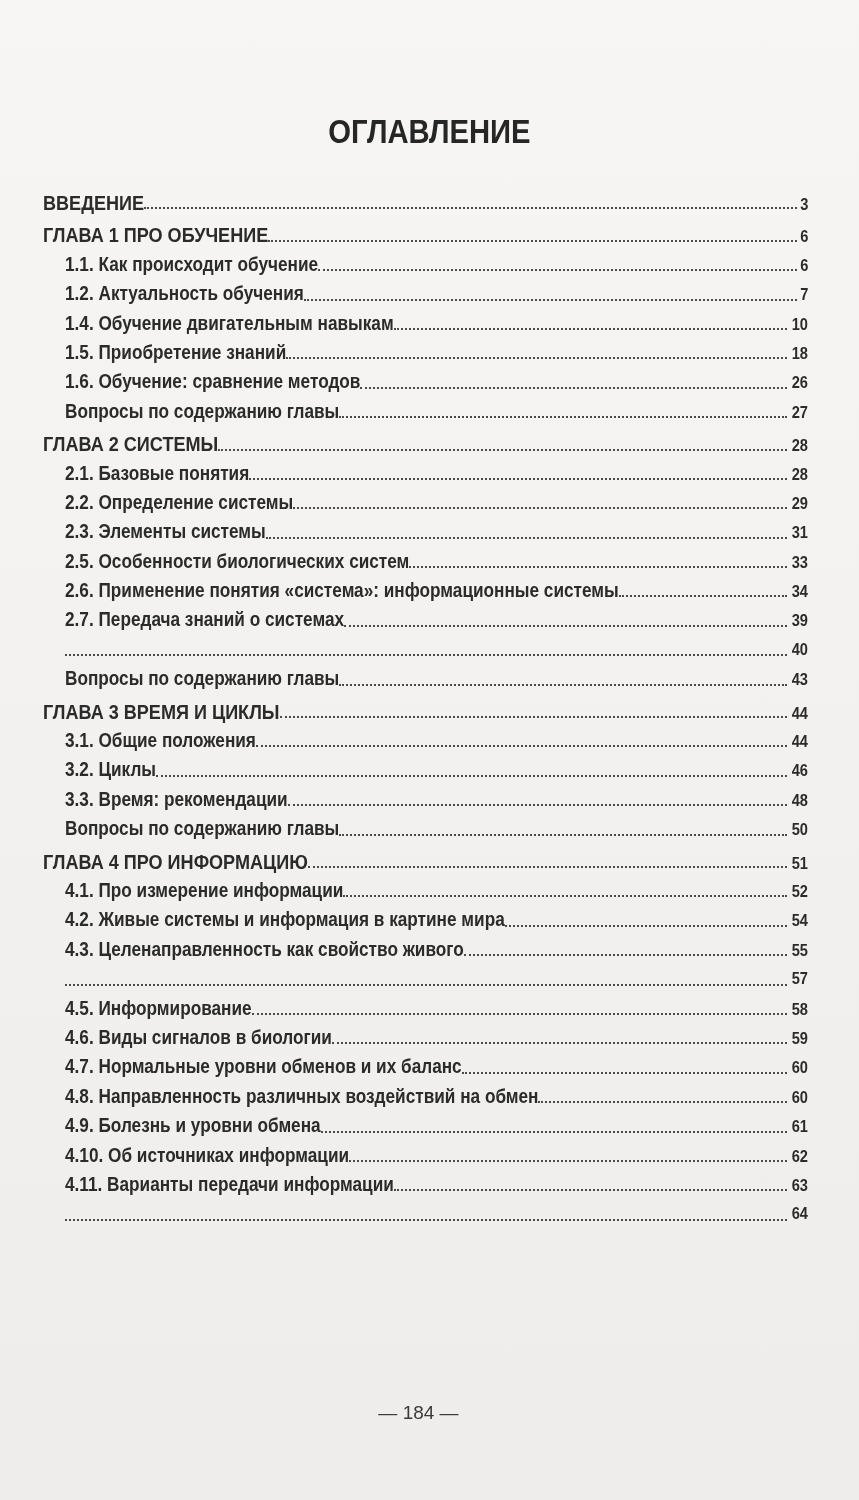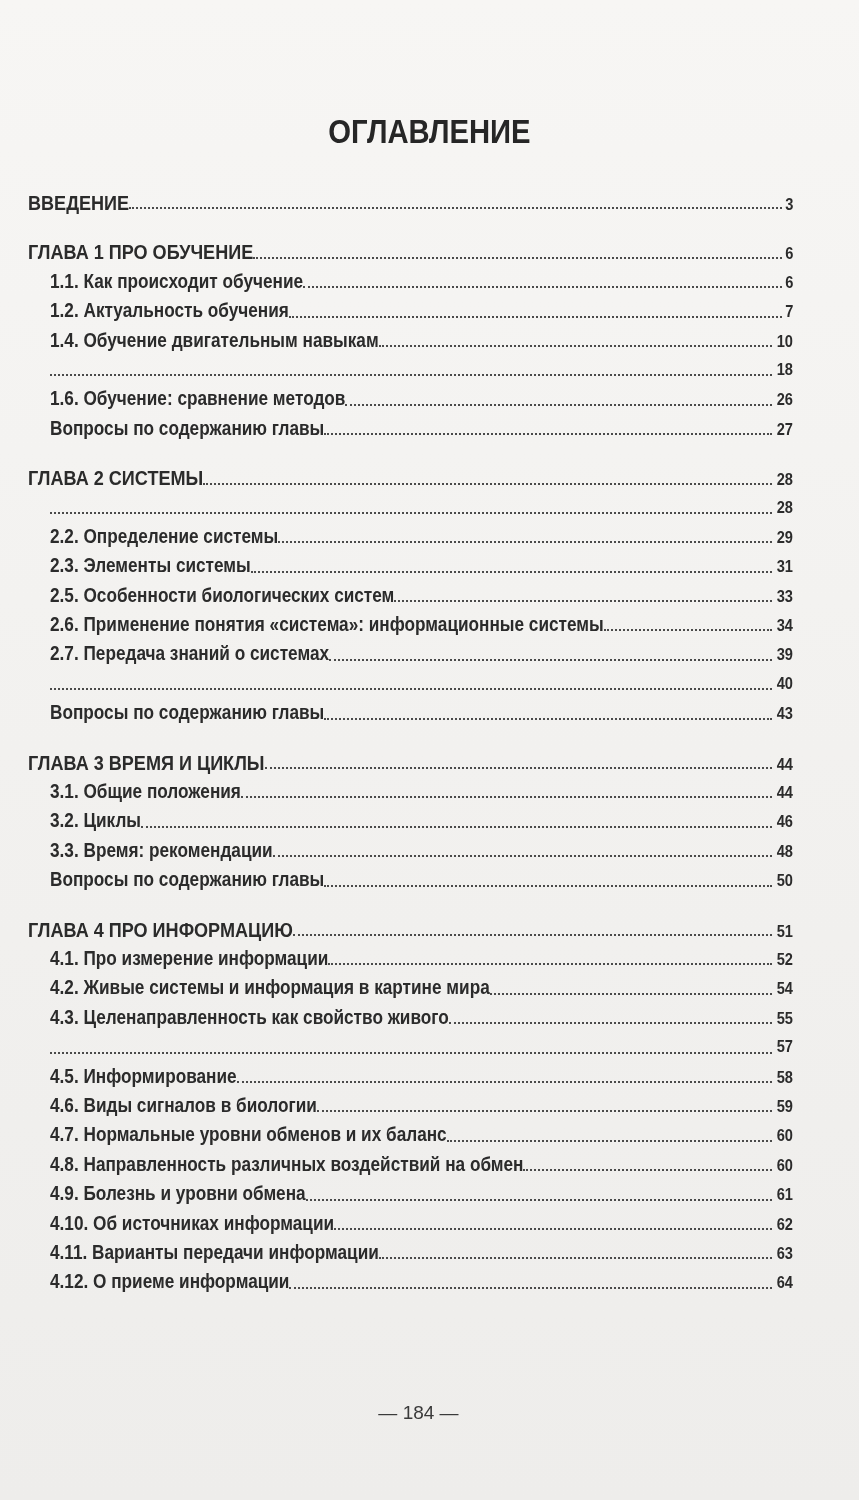--- a/index.html
+++ b/index.html
@@ -16,30 +16,30 @@
   }
   .title {
     position: absolute; top: 112px; left: 0; width: 859px;
     text-align: center;
     font-weight: bold; font-size: 34px; letter-spacing: 0px;
     color: #262626;
     transform: scaleX(0.86);
     transform-origin: center;
   }
   .toc {
-    position: absolute; left: 28px; top: 188px; width: 765px;
+    position: absolute; left: 43px; top: 188px; width: 765px;
   }
   .row {
     display: flex; align-items: baseline;
     height: 29.4px; line-height: 29.4px;
     font-weight: bold; font-size: 20px; color: #2b2b2b;
     white-space: nowrap; overflow: hidden;
   }
   .row.chapter { font-size: 21px; }
-  .row.chapter.gap { margin-top: 20px; }
+  .row.chapter.gap { margin-top: 3px; }
   .row.sub { padding-left: 22px; }
   .label {
     display: inline-block; transform: scaleX(0.86); transform-origin: left;
     flex: 0 0 auto;
   }
   .label-wrap { flex: 0 0 auto; }
   .dots {
     flex: 1 1 auto; overflow: hidden;
     border-bottom: 2px dotted #4a4a4a;
     height: 0; margin: 0 2px 0 0;
@@ -81,39 +81,41 @@
         <span class="label-wrap" style="width: 238.784px;"><span class="label">1.2. Актуальность обучения</span></span>
         <span class="dots"></span>
         <span class="num">7</span>
       </div>
       <div class="row sub">
         <span class="label-wrap" style="width: 328.654px; text-align: right;"><span class="label">1.4. Обучение двигательным навыкам</span></span>
         <span class="dots"></span>
         <span class="num">10</span>
       </div>
       <div class="row sub">
+        <span class="label-wrap" style="width: 221.235px;"><span class="label">1.5. Приобретение знаний</span></span>
         <span class="dots"></span>
         <span class="num">18</span>
       </div>
       <div class="row sub">
         <span class="label-wrap" style="width: 295.41px;"><span class="label">1.6. Обучение: сравнение методов</span></span>
         <span class="dots"></span>
         <span class="num">26</span>
       </div>
       <div class="row sub">
         <span class="label-wrap" style="width: 274.313px;"><span class="label">Вопросы по содержанию главы</span></span>
         <span class="dots"></span>
         <span class="num">27</span>
       </div>
       <div class="row chapter gap">
         <span class="label-wrap" style="width: 175.198px;"><span class="label">ГЛАВА 2 СИСТЕМЫ</span></span>
         <span class="dots"></span>
         <span class="num">28</span>
       </div>
       <div class="row sub">
+        <span class="label-wrap" style="width: 184.201px;"><span class="label">2.1. Базовые понятия</span></span>
         <span class="dots"></span>
         <span class="num">28</span>
       </div>
       <div class="row sub">
         <span class="label-wrap" style="width: 228.249px;"><span class="label">2.2. Определение системы</span></span>
         <span class="dots"></span>
         <span class="num">29</span>
       </div>
       <div class="row sub">
         <span class="label-wrap" style="width: 200.77px;"><span class="label">2.3. Элементы системы</span></span>
@@ -222,20 +224,19 @@
         <span class="label-wrap" style="width: 284.055px;"><span class="label">4.10. Об источниках информации</span></span>
         <span class="dots"></span>
         <span class="num">62</span>
       </div>
       <div class="row sub">
         <span class="label-wrap" style="width: 328.775px;"><span class="label">4.11. Варианты передачи информации</span></span>
         <span class="dots"></span>
         <span class="num">63</span>
       </div>
       <div class="row sub">
-        <span class="label-wrap" style="width: 239.429px;"><span class="label">4.12. О приеме информации</span></span>
         <span class="dots"></span>
         <span class="num">64</span>
       </div>
     </div>
 
   <div class="pageno">— 184 —</div>
 </div>
 
 </body></html>

